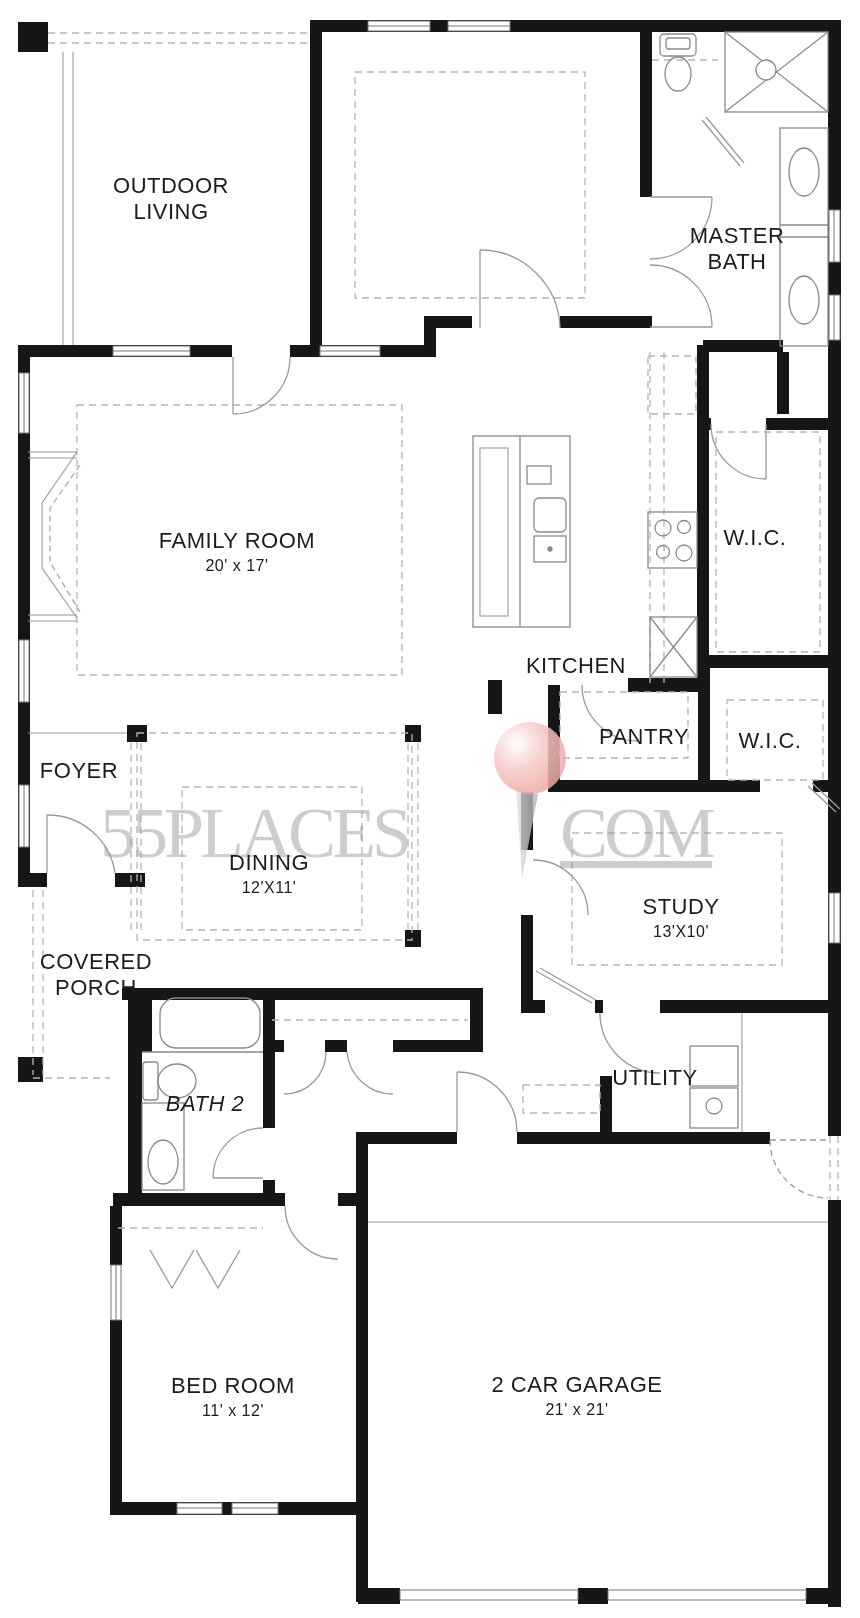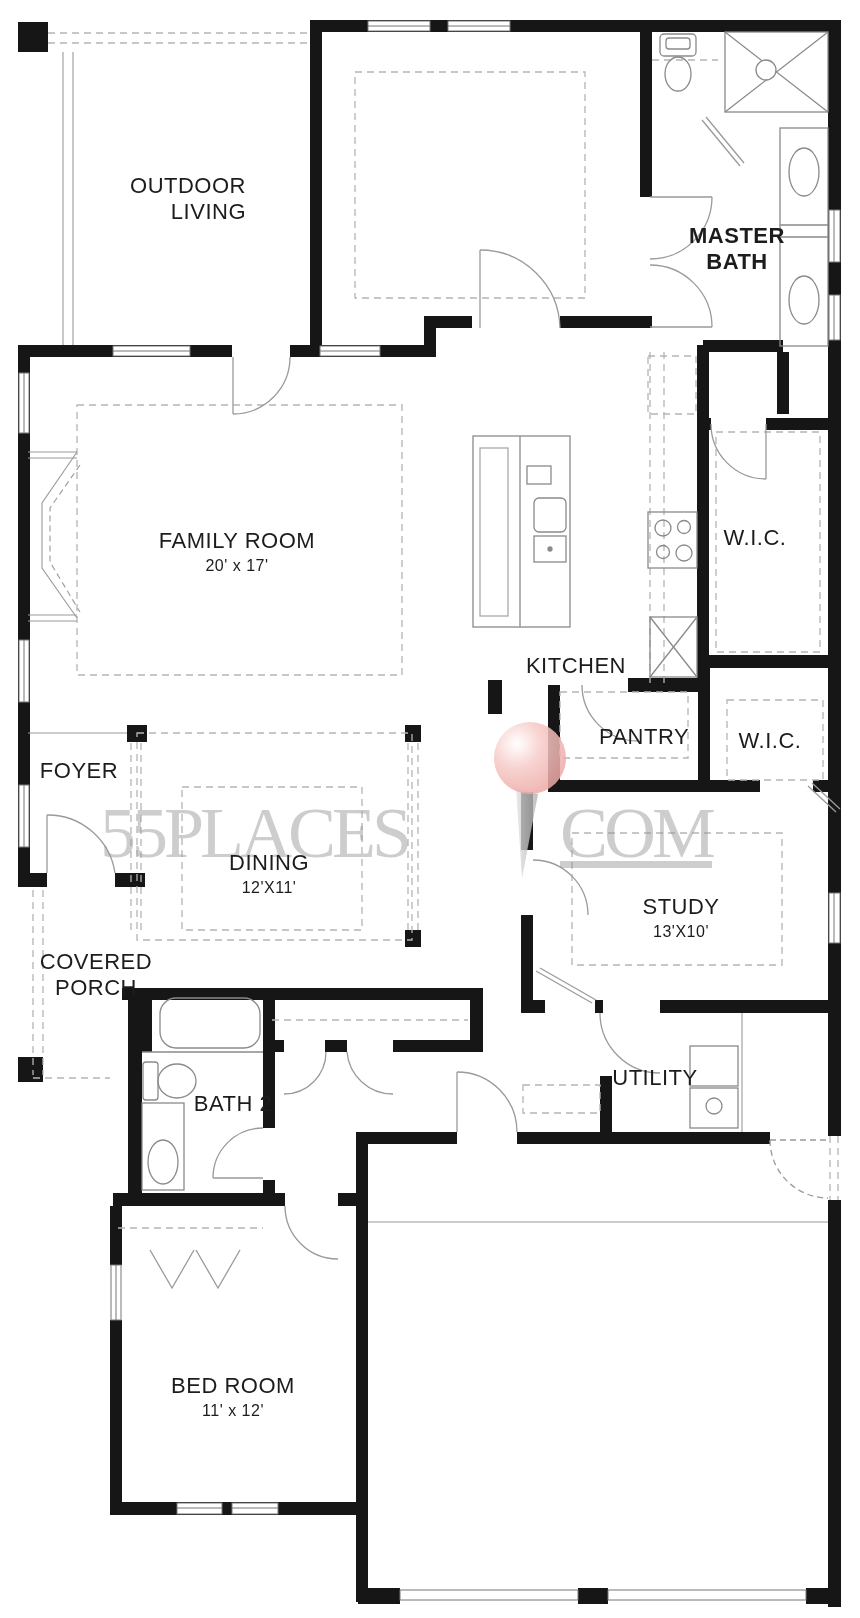--- a/index.html
+++ b/index.html
@@ -10,33 +10,33 @@
              font-family:"Liberation Serif", serif;font-size:72px;font-weight:400;
              letter-spacing:-4px;white-space:nowrap;pointer-events:none;}
   #wm-left{left:100px;top:792px;}
   #wm-right{left:560px;top:792px;text-decoration:underline;}
   .pin-svg{position:absolute;left:480px;top:700px;z-index:4;}
   .room-label{position:absolute;z-index:5;transform:translate(-50%,-50%);
               text-align:center;color:#1c1c1c;}
   .room-name{font-size:22px;line-height:1.18;letter-spacing:0.5px;}
   .room-dims{font-size:16px;margin-top:3px;letter-spacing:0.5px;}
   .room-dims:empty{display:none;}
-  #lbl-outdoor-living{left:171px;top:199px;width:150px;text-align:right;}
+  #lbl-outdoor-living{left:171px;top:199px;width:150px;}
   #lbl-master-bedroom{left:467px;top:196px;width:150px;}
-  #lbl-master-bath{left:737px;top:249px;width:130px;font-weight:bold;}
+  #lbl-master-bath{left:737px;top:249px;width:130px;}
   #lbl-family-room{left:237px;top:551px;width:270px;}
   #lbl-kitchen{left:526px;top:666px;width:200px;text-align:right;}
   #lbl-wic-master{left:755px;top:538px;width:120px;}
   #lbl-foyer{left:79px;top:771px;width:140px;}
   #lbl-pantry{left:644px;top:737px;width:170px;}
   #lbl-wic-study{left:770px;top:741px;width:120px;}
   #lbl-dining{left:269px;top:873px;width:170px;}
   #lbl-study{left:681px;top:917px;width:170px;}
   #lbl-covered-porch{left:96px;top:975px;width:135px;}
-  #lbl-bath-2{left:233px;top:1104px;width:150px;}
+  #lbl-bath-2{left:205px;top:1104px;width:150px;font-style:italic;}
   #lbl-utility{left:655px;top:1078px;width:150px;text-align:center;}
   #lbl-bedroom-2{left:233px;top:1396px;width:210px;}
   #lbl-garage{left:577px;top:1395px;width:280px;}
 </style>
 </head>
 <body>
 
 <div class="stage">
 
   <svg class="plan-svg" width="860" height="1618" viewBox="0 0 860 1618">
@@ -411,14 +411,18 @@
 
   </div>
   <div class="room-label" id="lbl-utility">
     <div class="room-name">UTILITY</div>
 
   </div>
   <div class="room-label" id="lbl-bedroom-2">
     <div class="room-name">BED ROOM</div>
     <div class="room-dims">11' x 12'</div>
   </div>
+  <div class="room-label" id="lbl-garage">
+    <div class="room-name">2 CAR GARAGE</div>
+    <div class="room-dims">21' x 21'</div>
+  </div>
 
 </div>
 
 </body></html>

